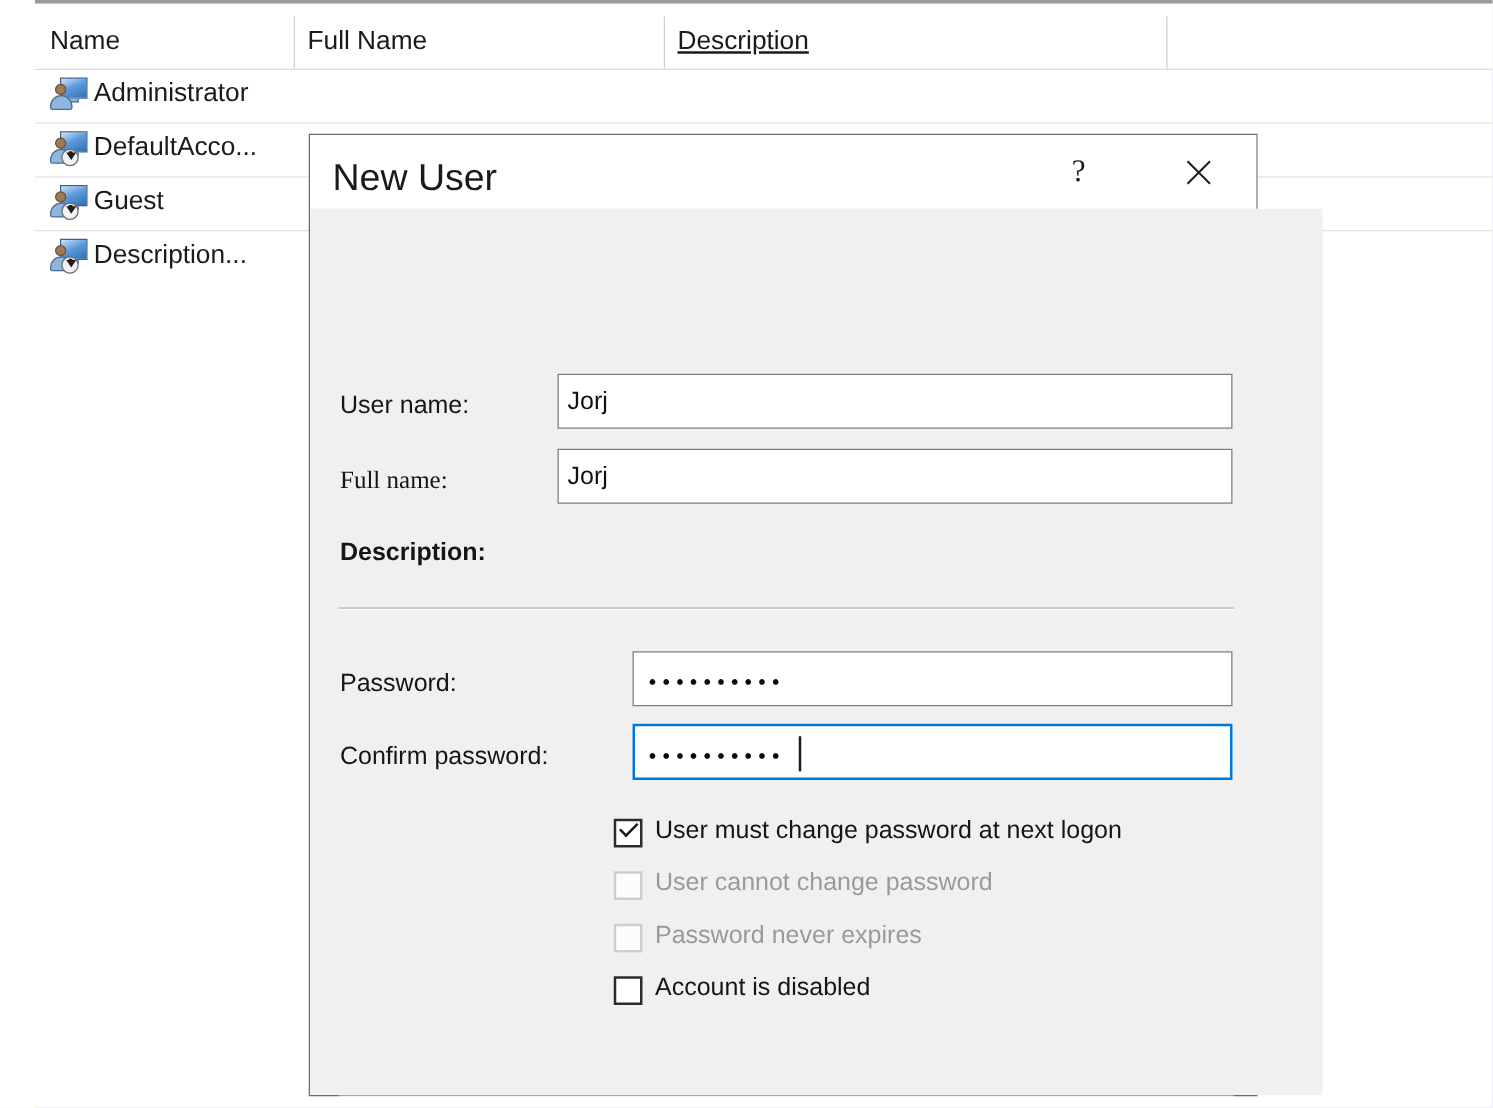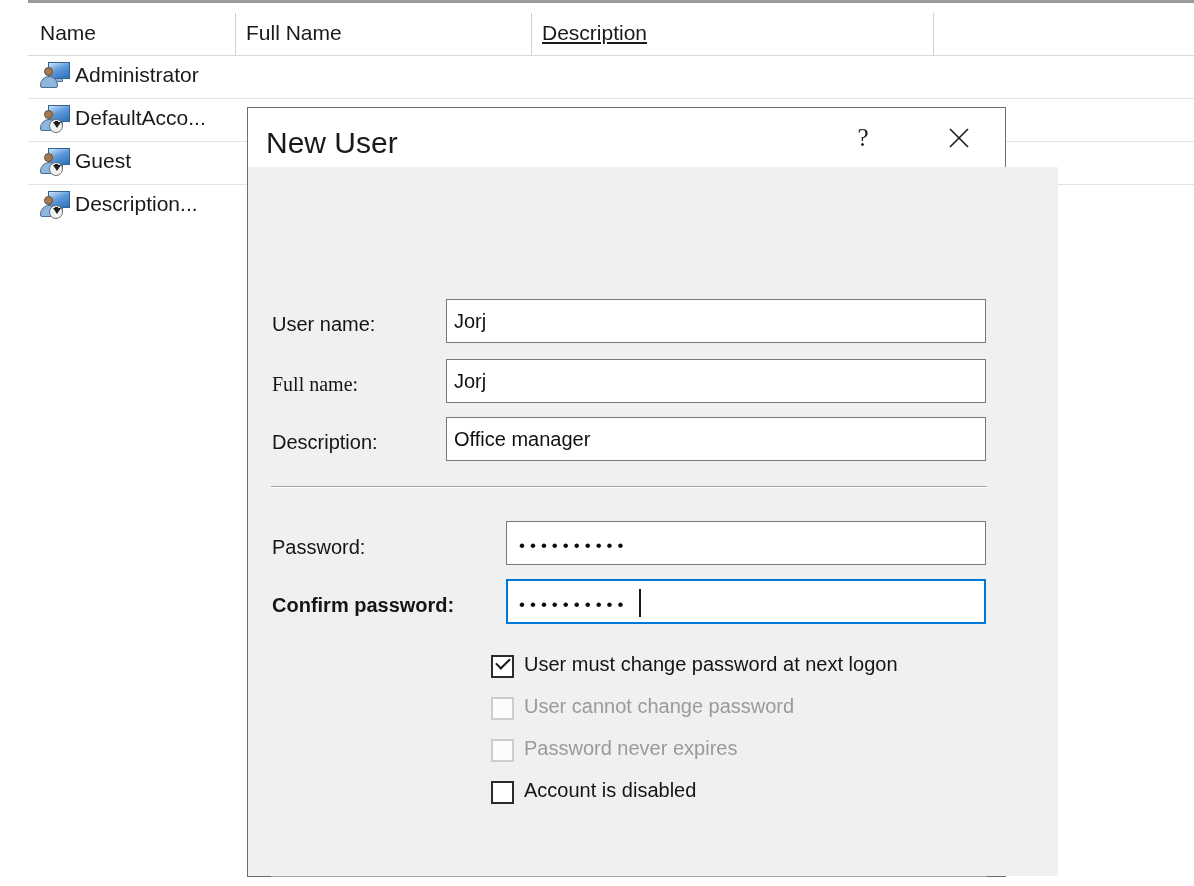--- a/index.html
+++ b/index.html
@@ -207,32 +207,31 @@
     </div>
 
     <div class="dlg-body">
 
       <div class="fld-label" style="left:24px; top:146px;">User name:</div>
       <input class="fld-input" style="left: 198px; top: 132px; width: 540px; height: 44px;" value="Jorj">
 
       <div class="fld-label" style="left:24px; top:206px;font-family:Liberation Serif, serif;">Full name:</div>
       <input class="fld-input" style="left: 198px; top: 192px; width: 540px; height: 44px;" value="Jorj">
 
-      <div class="fld-label" style="left:24px; top:264px;">Description:</div>
-      <input class="fld-input" style="left: 198px; top: 250px; width: 540px; height: 44px;" value="Office manager">
+      <div class="fld-label" style="left:24px; top:264px;font-weight:bold;">Description:</div>
 
       <div class="hr" style="left:23px; top:319px; width:716px;"></div>
       <div class="hr-lo" style="left:23px; top:320px; width:716px;"></div>
 
       <div class="fld-label" style="left:24px; top:369px;">Password:</div>
       <div class="fld-input" style="left:258px; top:354px; width:480px; height:44px;">
         <div class="pwd-text" style="left:12px; top:15px;">••••••••••</div>
       </div>
 
-      <div class="fld-label" style="left:24px; top:427px;font-weight:bold;">Confirm password:</div>
+      <div class="fld-label" style="left:24px; top:427px;">Confirm password:</div>
       <div class="fld-input focused" style="left:258px; top:412px; width:480px; height:45px;">
         <div class="pwd-text" style="left:11px; top:15px;">••••••••••</div>
         <div class="caret" style="left:131px; top:8px; height:28px;"></div>
       </div>
 
       <div class="cb-row" style="top:485px;">
         <div class="cb-box">
             <div class="cb-check"></div>
           </div>
         <div class="cb-label">User must change password at next logon</div>

